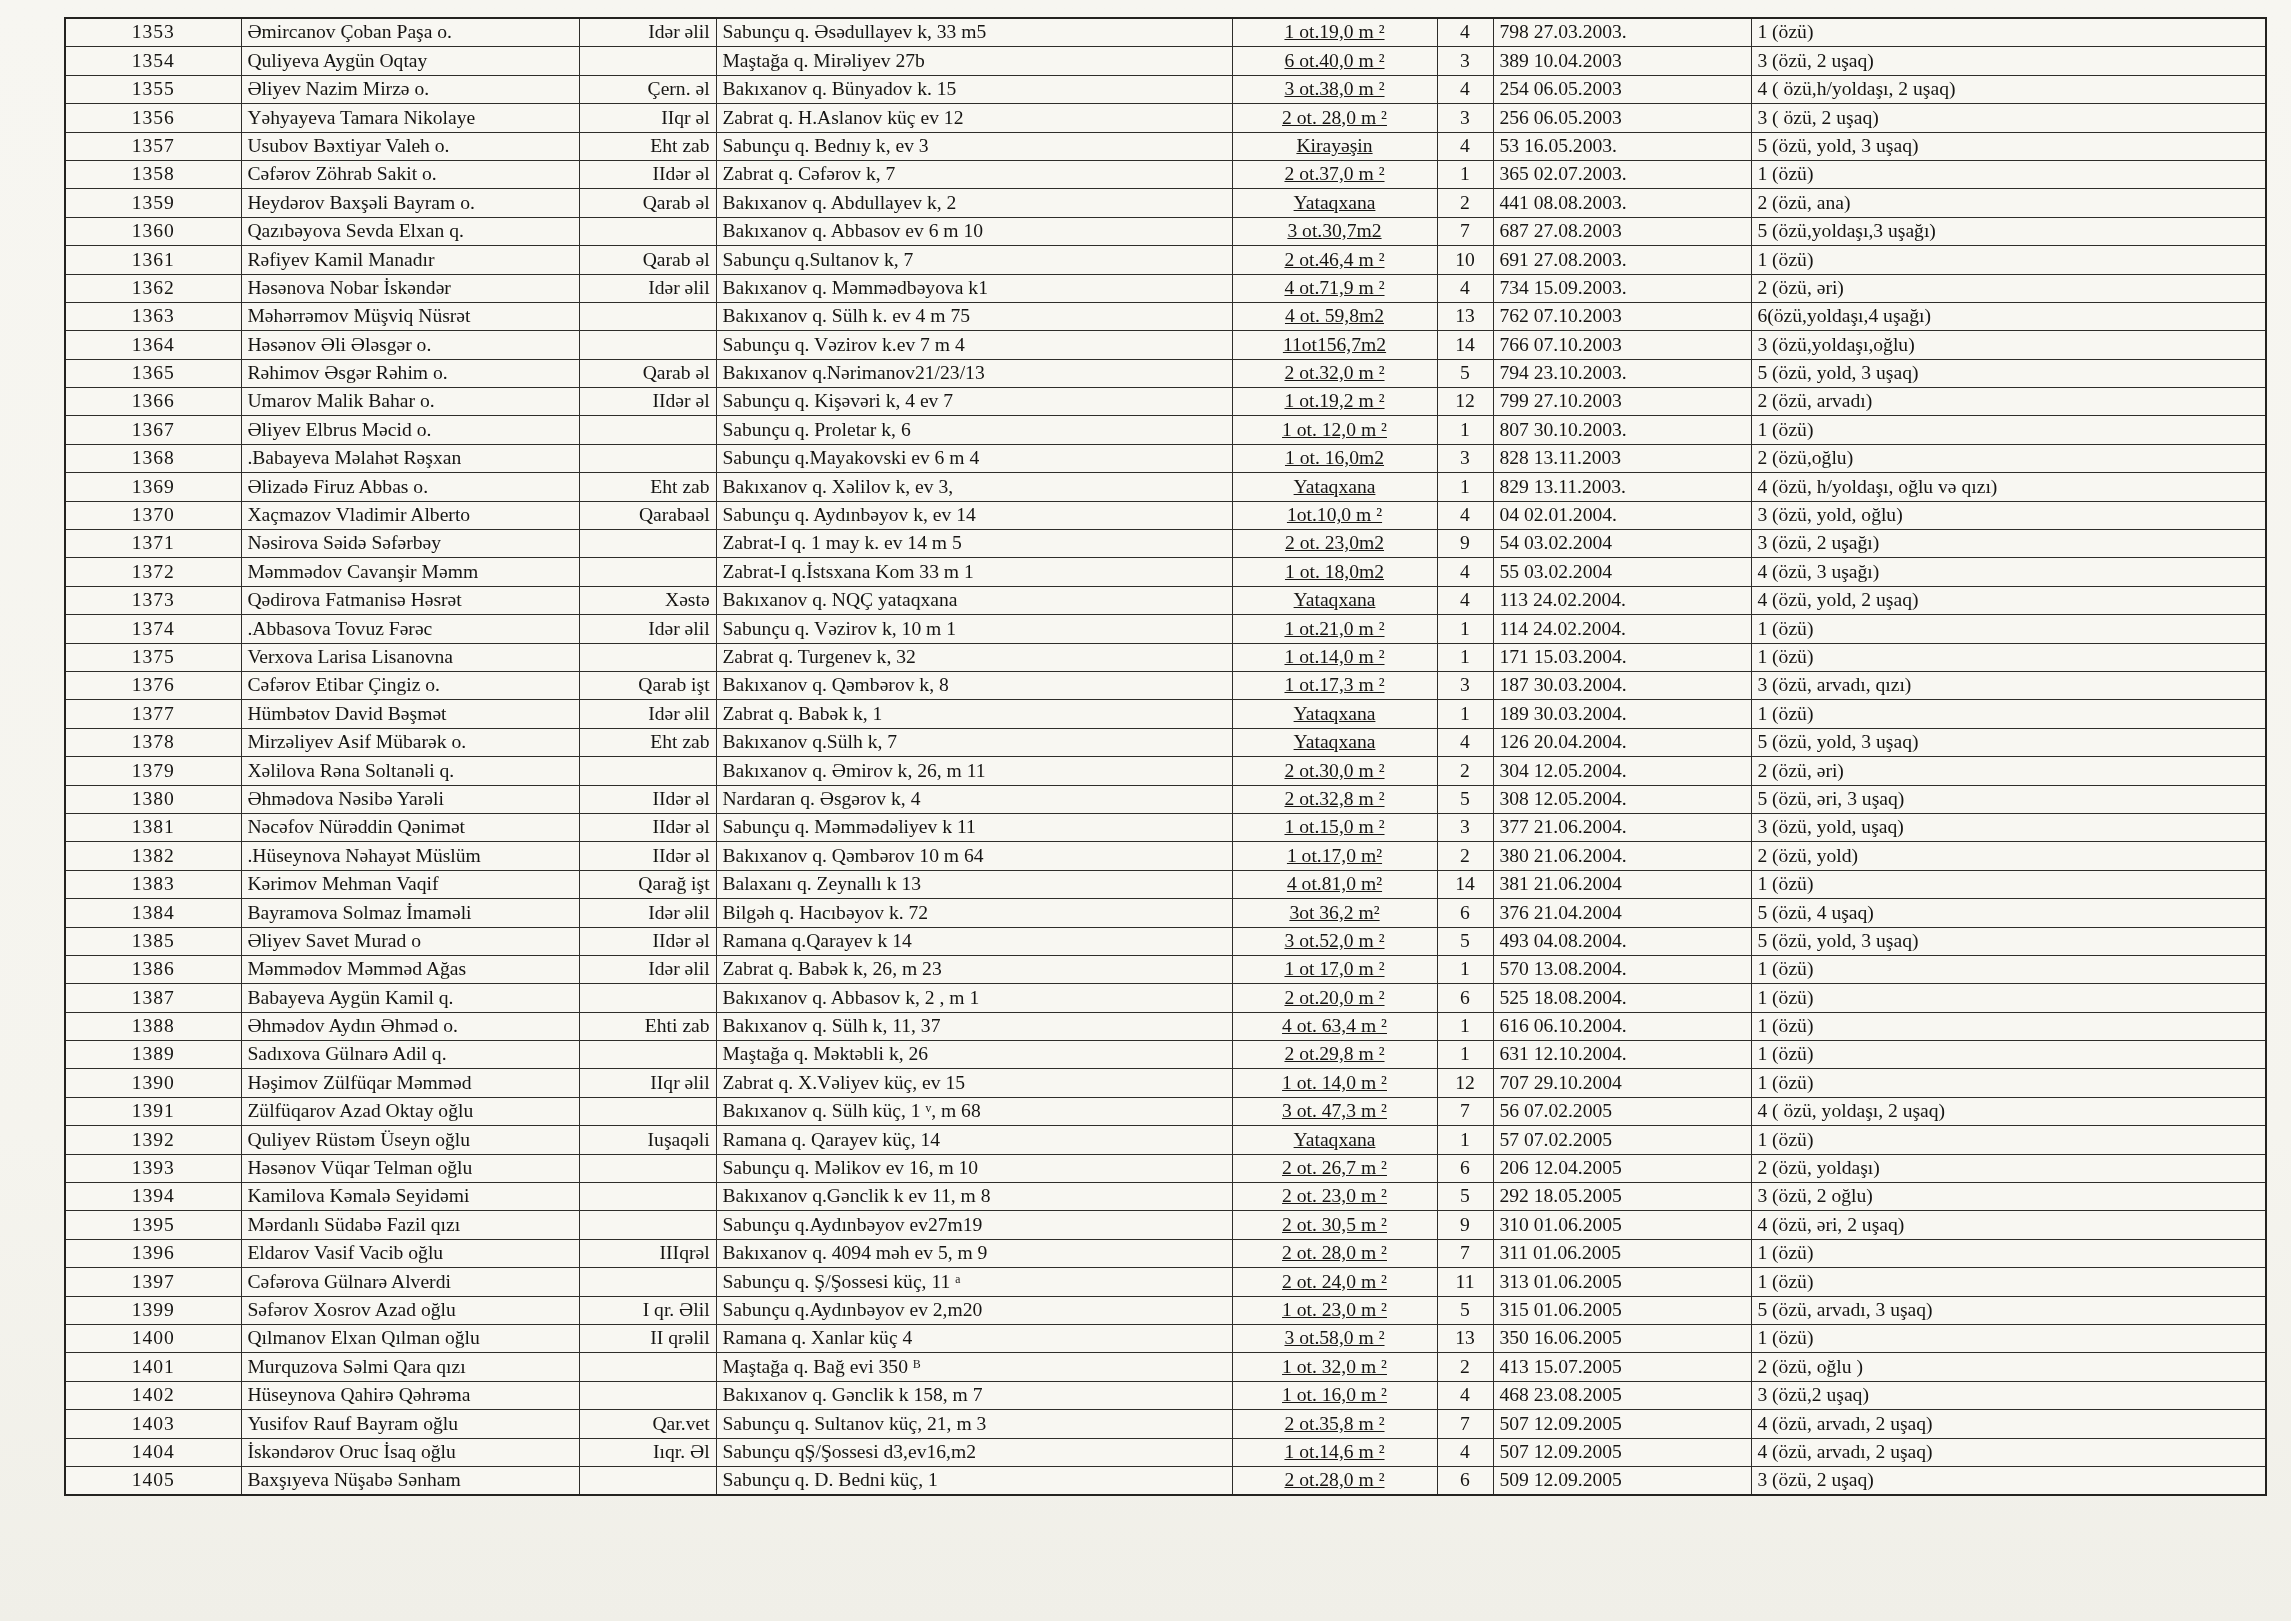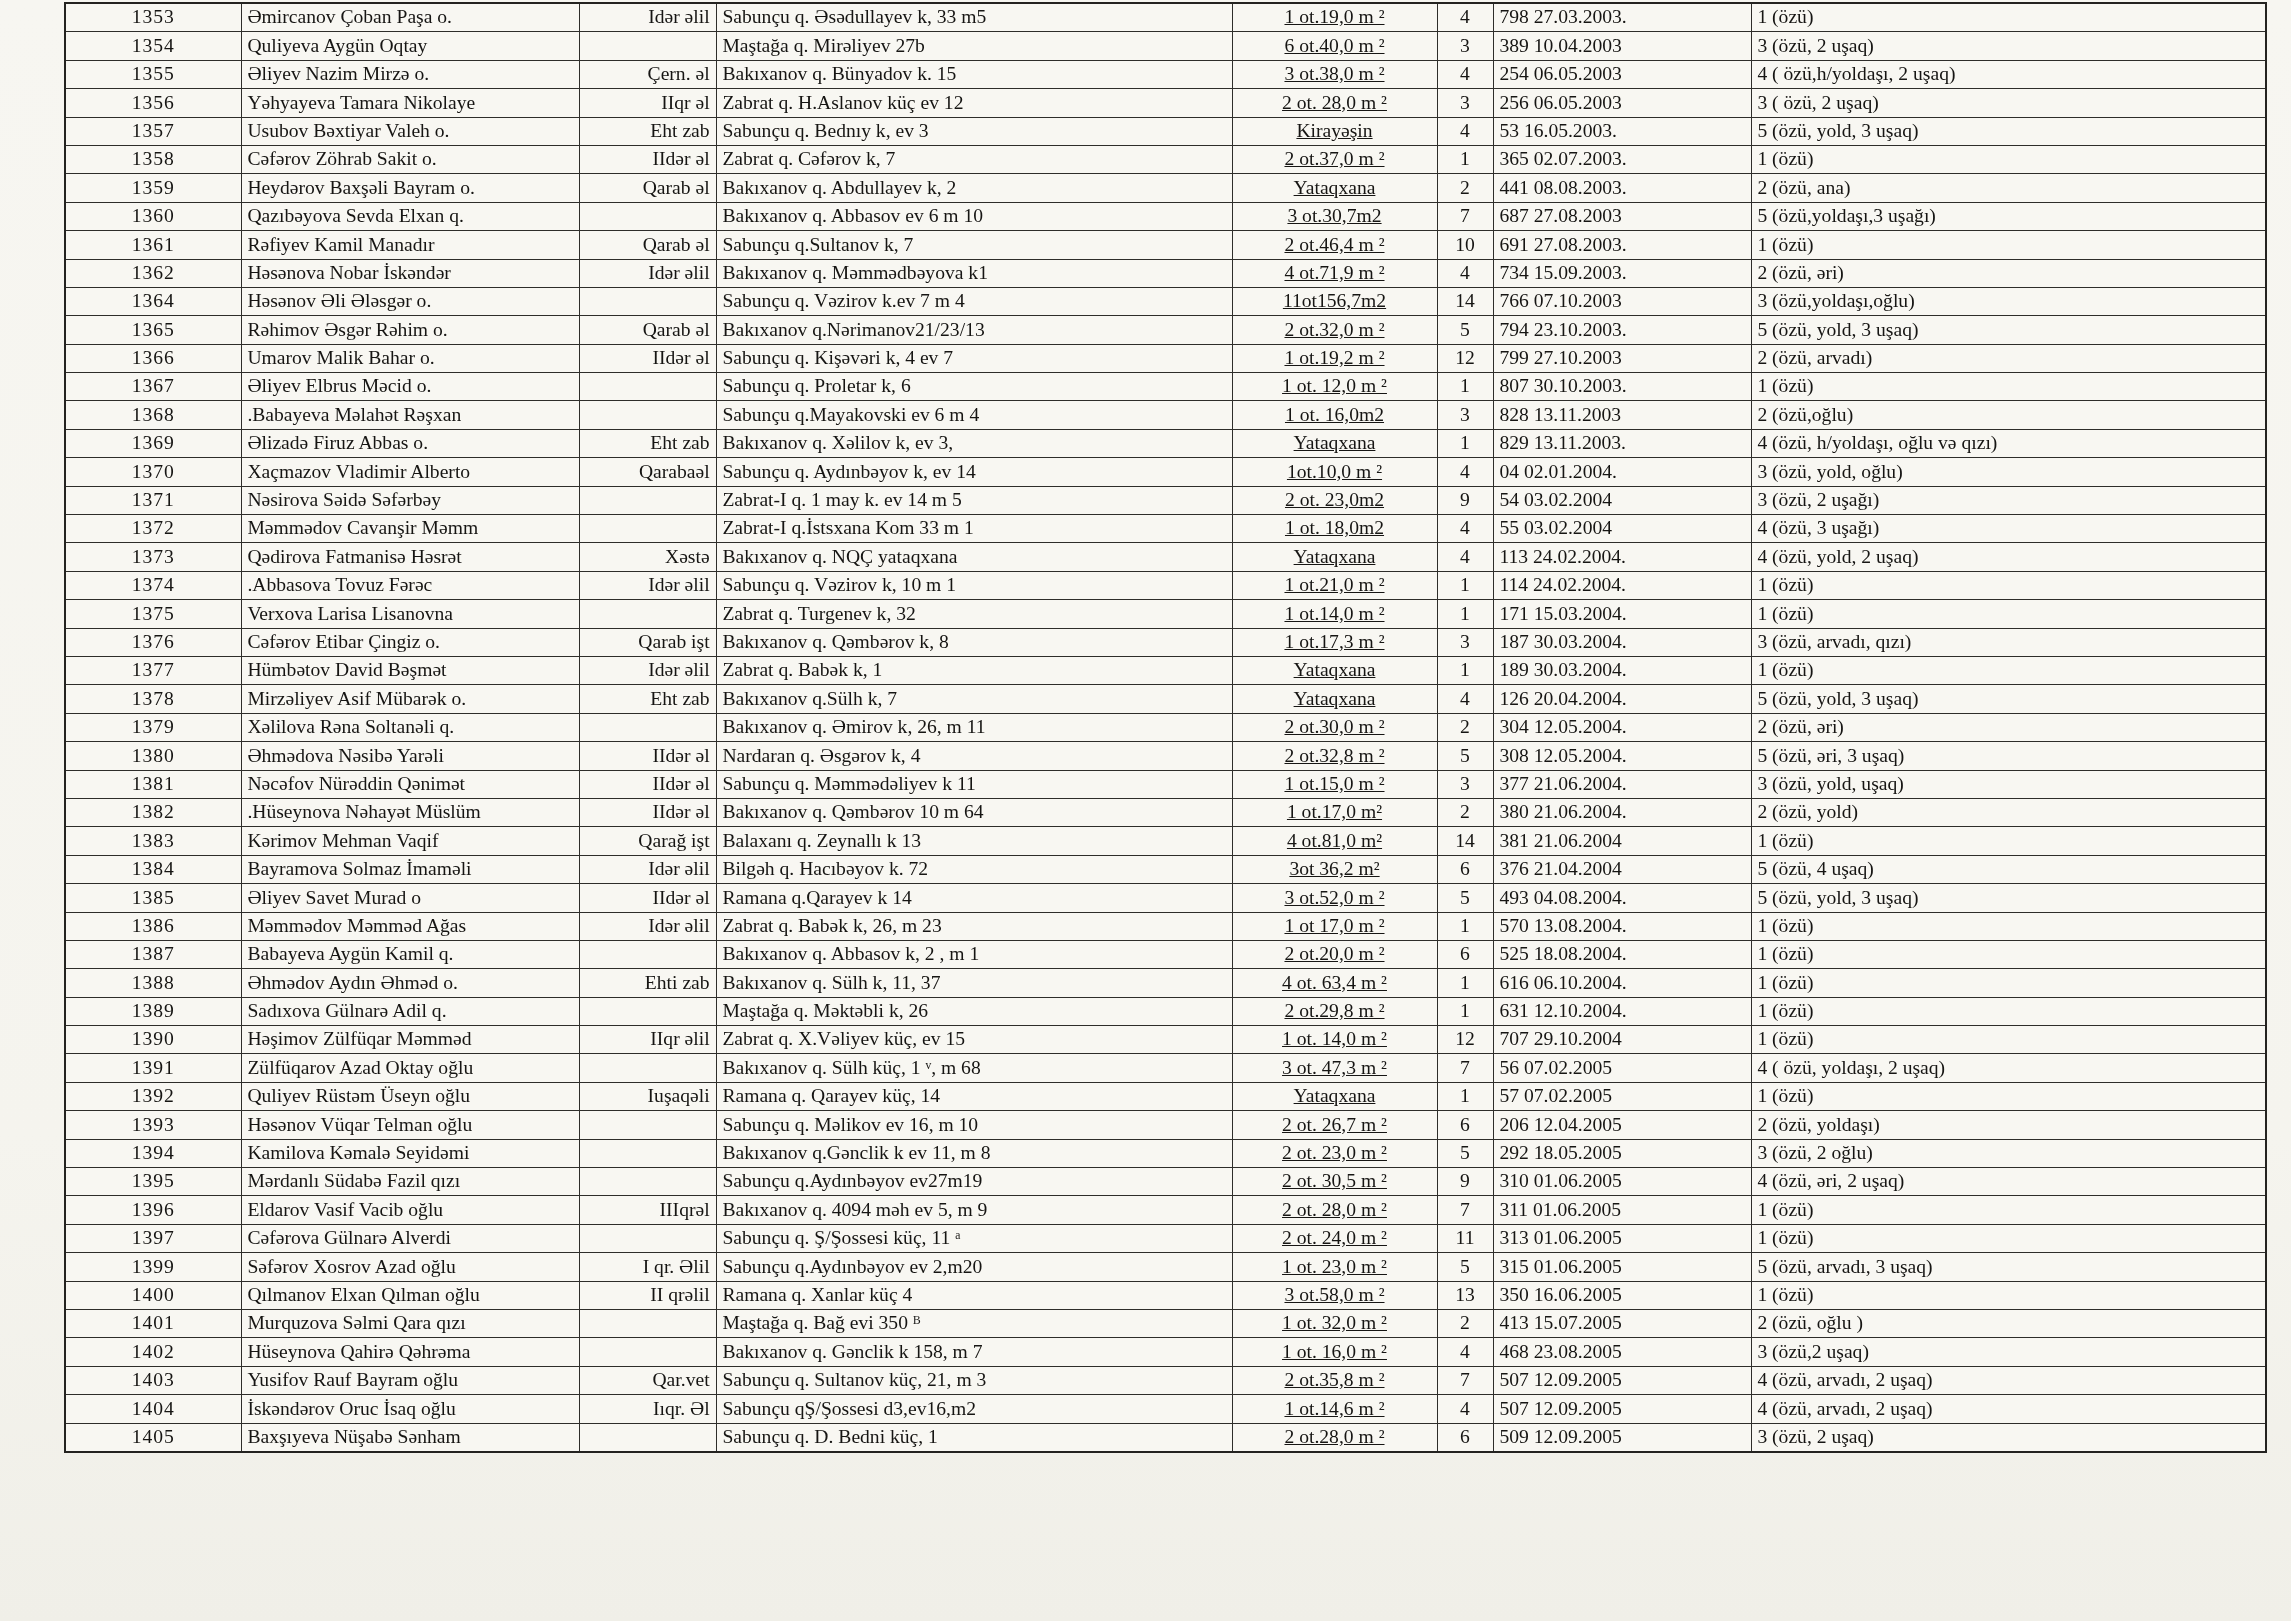--- a/index.html
+++ b/index.html
@@ -10,21 +10,21 @@
   }
   .page {
     position: relative;
     width: 2292px; height: 1621px;
     background: #f6f5f0;
     background-image: linear-gradient(180deg, #f7f6f1 0%, #f5f4ee 70%, #f0efe8 100%);
     overflow: hidden;
   }
   table.records {
     position: absolute;
-    left: 64px; top: 2px;
+    left: 64px; top: 17px;
     width: 2200px; height: 1285px;
     border-collapse: collapse;
     table-layout: fixed;
     background: #f8f7f2;
   }
   table.records td {
     border: 1.6px solid #2e2d2a;
     font-size: 19.6px;
     color: #161513;
     padding: 0 5.9px;
@@ -153,20 +153,30 @@
           <td class="c-id">1362</td>
           <td class="c-name">Həsənova Nobar İskəndər</td>
           <td class="c-category">Idər əlil</td>
           <td class="c-address">Bakıxanov q. Məmmədbəyova k1</td>
           <td class="c-rooms">4 ot.71,9 m ²</td>
           <td class="c-count">4</td>
           <td class="c-reg">734  15.09.2003.</td>
           <td class="c-family">2 (özü, əri)</td>
         </tr>
         <tr>
+          <td class="c-id">1363</td>
+          <td class="c-name">Məhərrəmov Müşviq Nüsrət</td>
+          <td class="c-category"></td>
+          <td class="c-address">Bakıxanov q. Sülh k. ev 4 m 75</td>
+          <td class="c-rooms">4 ot. 59,8m2</td>
+          <td class="c-count">13</td>
+          <td class="c-reg">762  07.10.2003</td>
+          <td class="c-family">6(özü,yoldaşı,4 uşağı)</td>
+        </tr>
+        <tr>
           <td class="c-id">1364</td>
           <td class="c-name">Həsənov Əli Ələsgər o.</td>
           <td class="c-category"></td>
           <td class="c-address">Sabunçu q. Vəzirov k.ev 7 m 4</td>
           <td class="c-rooms">11ot156,7m2</td>
           <td class="c-count">14</td>
           <td class="c-reg">766  07.10.2003</td>
           <td class="c-family">3 (özü,yoldaşı,oğlu)</td>
         </tr>
         <tr>

